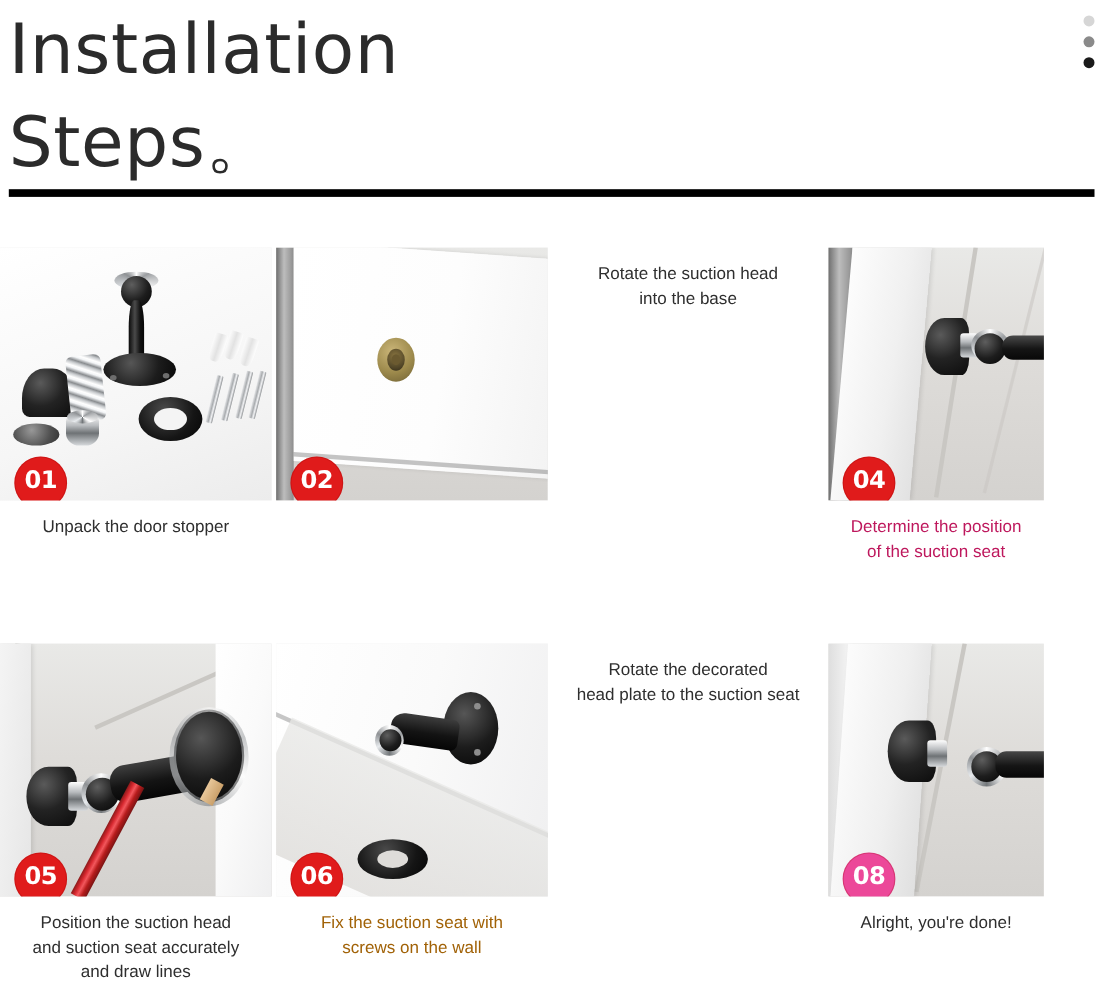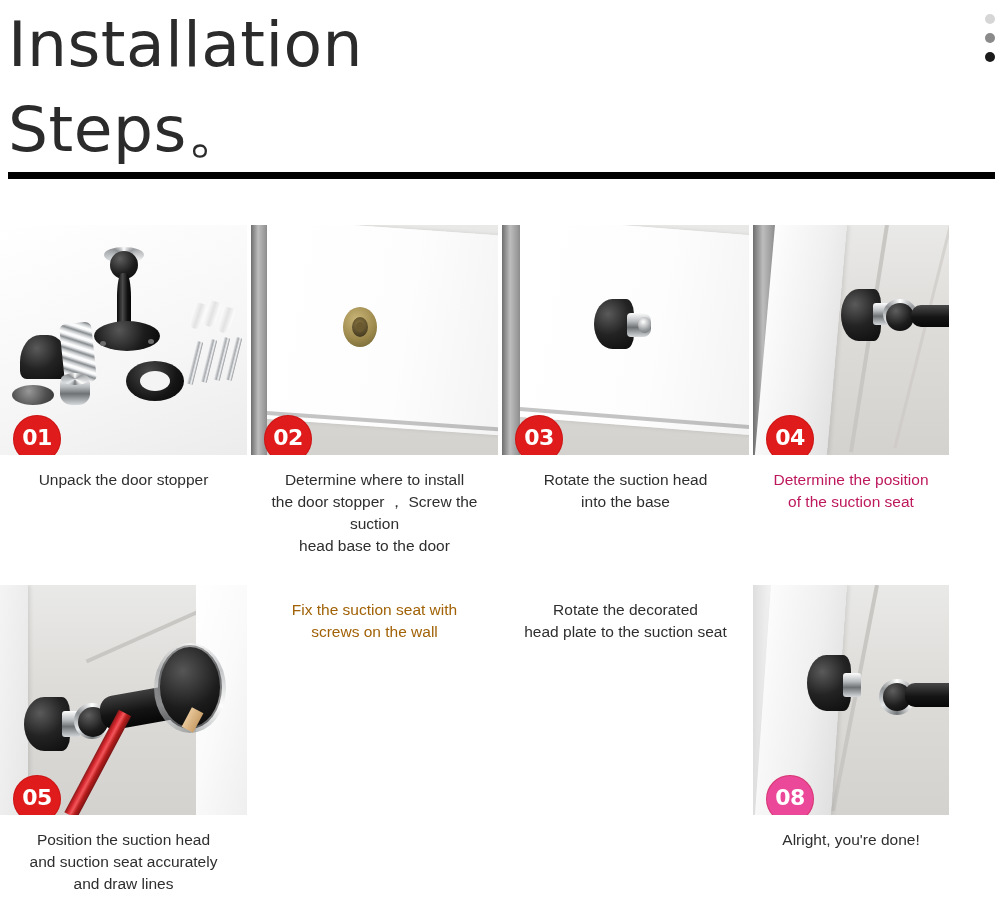--- a/index.html
+++ b/index.html
@@ -252,44 +252,23 @@
           <div class="shadow-line" style="left:16px;top:186px;width:245px;height:4px;transform:skewY(4deg);transform-origin:left top;opacity:.5;"></div>
 
           <div class="brass" style="left:92px;top:82px;width:34px;height:40px;"></div>
           <div style="position:absolute;left:101px;top:92px;width:16px;height:20px;border-radius:50%;background:radial-gradient(circle at 45% 35%,#8a7540,#4e4326 70%,#2d2616);"></div>
           <div style="position:absolute;left:105px;top:97px;width:8px;height:10px;border-radius:50%;background:#6b5a30;"></div>
         </div>
         <div class="badge" style="background: rgb(224, 27, 27);">
           <span style="color: rgb(255, 255, 255);">02</span>
         </div>
       </div>
-      <div class="caption" style="color: rgb(46, 46, 46);">Determine where to install
-the door stopper ，  Screw the suction
-head base to the door</div>
-    </div>
-
-    <div class="cell">
-      <div class="photo">
-        <div class="scene">
-          <div class="floor-tile"></div>
-          <div class="door-edge" style="left:0;top:0;width:18px;height:230px;"></div>
-          <div class="door" style="left:18px;top:-8px;width:245px;height:200px;
-               transform:skewY(4.5deg);transform-origin:left top;"></div>
-          <div class="shadow-line" style="left:18px;top:182px;width:245px;height:4px;transform:skewY(4.5deg);transform-origin:left top;opacity:.5;"></div>
-
-          <div class="cone" style="left:92px;top:74px;width:40px;height:50px;
-               border-radius:46% 20% 20% 46% / 50% 30% 30% 50%;"></div>
-          <div class="chrome" style="left:125px;top:88px;width:24px;height:24px;border-radius:4px 8px 8px 4px;"></div>
-          <div style="position:absolute;left:136px;top:92px;width:13px;height:16px;border-radius:50%;
-               background:radial-gradient(circle at 40% 30%,#fff,#9a9da0 60%,#6a6d70);"></div>
-        </div>
-        <div class="badge" style="background: rgb(224, 27, 27);">
-          <span style="color: rgb(255, 255, 255);">03</span>
-        </div>
-      </div>
+    </div>
+
+    <div class="cell">
       <div class="caption" style="color: rgb(46, 46, 46);">Rotate the suction head
 into the base</div>
     </div>
 
     <div class="cell wide">
       <div class="photo">
         <div class="scene">
           <div class="floor-tile"></div>
           <div class="grout" style="left:132px;top:0;width:4px;height:230px;transform:rotate(9deg);transform-origin:top;"></div>
           <div class="grout" style="left:196px;top:0;width:3px;height:230px;transform:rotate(14deg);transform-origin:top;opacity:.6;"></div>
@@ -352,20 +331,43 @@
         <div class="badge" style="background: rgb(224, 27, 27);">
           <span style="color: rgb(255, 255, 255);">05</span>
         </div>
       </div>
       <div class="caption" style="color: rgb(46, 46, 46);">Position the suction head
 and suction seat accurately
 and draw lines</div>
     </div>
 
     <div class="cell">
+      <div class="photo">
+        <div class="scene">
+          <div class="wall-white"></div>
+          <div style="position:absolute;left:-10px;top:58px;width:290px;height:4px;background:#c6c6c6;transform:rotate(24deg);transform-origin:left;"></div>
+          <div style="position:absolute;left:-10px;top:62px;width:290px;height:120px;background:linear-gradient(180deg,#e8e8e6,#dcdad7);transform:rotate(24deg);transform-origin:left;opacity:.75;"></div>
+
+          <div class="disc-black" style="left:152px;top:44px;width:50px;height:66px;"></div>
+          <div style="position:absolute;left:180px;top:54px;width:6px;height:6px;border-radius:50%;background:#8d8d8d;"></div>
+          <div style="position:absolute;left:180px;top:96px;width:6px;height:6px;border-radius:50%;background:#8d8d8d;"></div>
+
+          <div class="stem" style="left:104px;top:66px;width:62px;height:28px;
+               transform:rotate(8deg);border-radius:12px 6px 6px 12px;
+               background:linear-gradient(180deg,#3d3d3d,#131313 55%,#050505);"></div>
+          <div class="ring-chrome" style="left:90px;top:74px;width:26px;height:28px;"></div>
+          <div class="ball" style="left:94px;top:78px;width:20px;height:20px;"></div>
+
+          <div class="ring-black" style="left:74px;top:178px;width:64px;height:36px;"></div>
+          <div class="ring-hole" style="left:92px;top:188px;width:28px;height:16px;background:#dedcd9;"></div>
+        </div>
+        <div class="badge" style="background: rgb(224, 27, 27);">
+          <span style="color: rgb(255, 255, 255);">06</span>
+        </div>
+      </div>
       <div class="caption" style="color: #a16207;">Fix the suction seat with
 screws on the wall</div>
     </div>
 
     <div class="cell">
       <div class="caption" style="color: rgb(46, 46, 46);">Rotate the decorated
 head plate to the suction seat</div>
     </div>
 
     <div class="cell wide">

